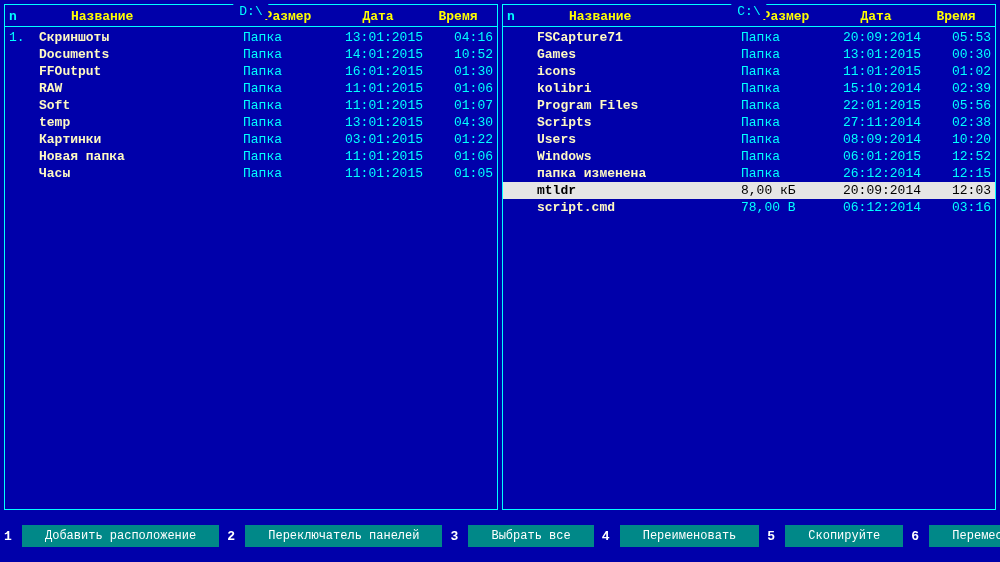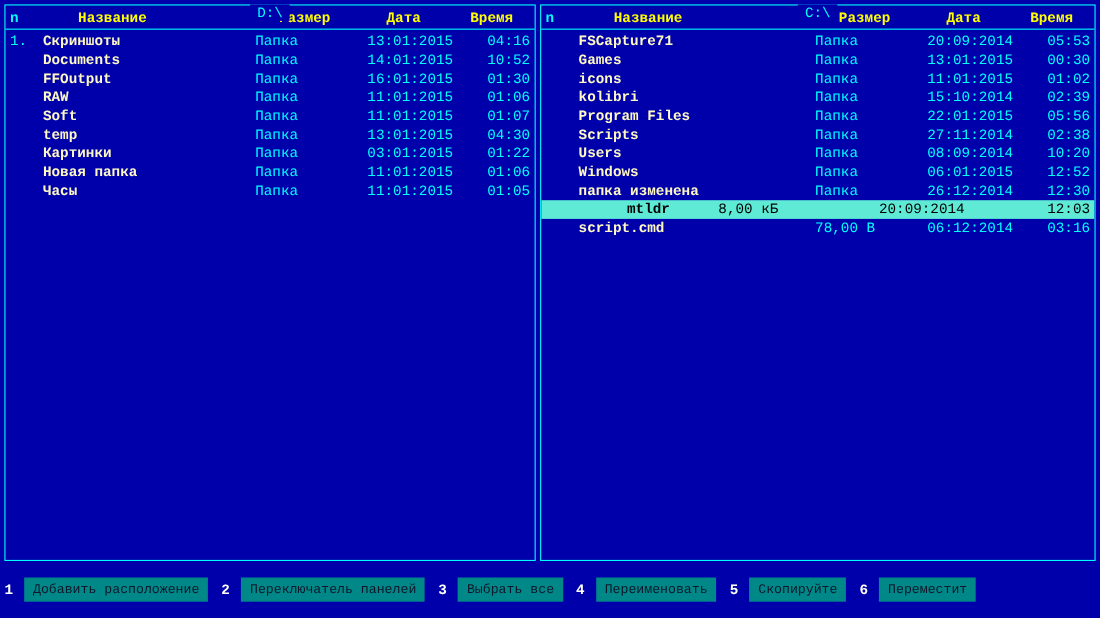--- a/index.html
+++ b/index.html
@@ -80,23 +80,22 @@
 
     .left-panel .file-row {
       grid-template-columns: 30px 1fr 90px 90px 70px;
     }
 
     .right-panel .file-row {
       grid-template-columns: 30px 1fr 90px 90px 70px;
     }
 
     .file-row.selected {
-      background: #5eead4;
-      color: #000000;
-      gap: 44px;
+      background: #e5e5e5;
+      color: #000000;
     }
 
     .file-row .name {
       color: #fef9c3;
       font-weight: bold;
     }
 
     .file-row.selected .name {
       color: #000000;
     }
@@ -140,23 +139,23 @@
       color: #000000;
       background: #0000aa;
       font-weight: bold;
       font-size: 13px;
       min-width: 14px;
       color: #ffffff;
     }
 
     .btn {
       background: #008888;
-      color: #0f172a;
+      color: #ffffff;
       border: none;
-      padding: 4px 8px;
+      padding: 4px 23px;
       font-family: 'Courier New', Courier, monospace;
       font-size: 12px;
       cursor: pointer;
       white-space: nowrap;
     }
 
     .spacer {
       width: 4px;
     }
 
@@ -310,21 +309,21 @@
       <span class="name">Windows</span>
       <span class="size">Папка</span>
       <span class="date">06:01:2015</span>
       <span class="time">12:52</span>
     </div>
         <div class="file-row">
       <span class="idx"></span>
       <span class="name">папка изменена</span>
       <span class="size">Папка</span>
       <span class="date">26:12:2014</span>
-      <span class="time">12:30</span>
+      <span class="time">12:15</span>
     </div>
         <div class="file-row selected">
       <span class="idx"></span>
       <span class="name">mtldr</span>
       <span class="size">8,00 кБ</span>
       <span class="date">20:09:2014</span>
       <span class="time">12:03</span>
     </div>
         <div class="file-row">
       <span class="idx"></span>

